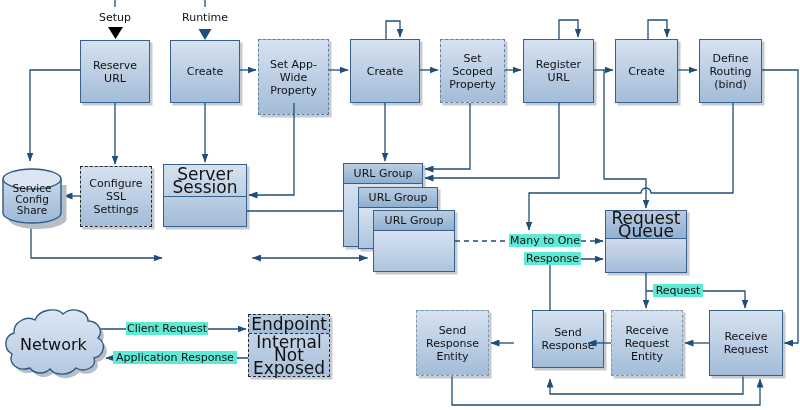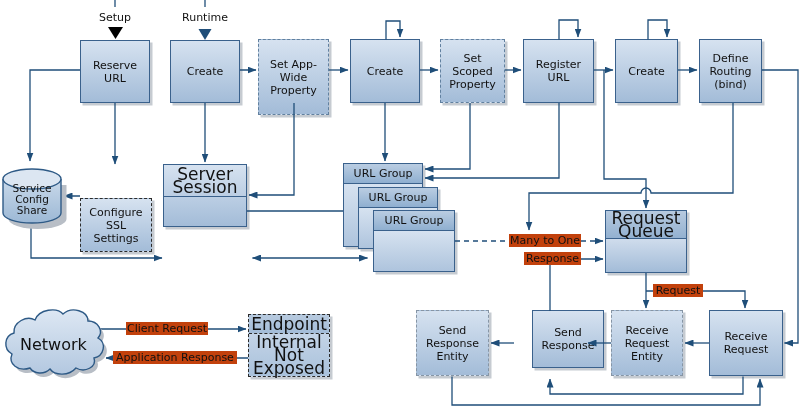--- a/index.html
+++ b/index.html
@@ -1,17 +1,17 @@
 <!DOCTYPE html>
 <html><head>
 <meta charset="utf-8">
 <style>
   html,body{margin:0;padding:0;background:#fff;}
   #canvas{position:relative;width:800px;height:410px;background:#fff;overflow:hidden;
-          font-family:"DejaVu Sans",sans-serif;color:#111;border-radius:18px;}
+          font-family:"DejaVu Sans",sans-serif;color:#111;}
   .box{position:absolute;box-sizing:border-box;border:1.4px solid #3a618c;
        background:linear-gradient(#d6e2f0,#a3bcd8);
        box-shadow:2.5px 2.5px 0 #c6cbd1;
        font-size:11px;line-height:13px;display:flex;align-items:center;justify-content:center;
        text-align:center;padding:2px;z-index:2;}
   .dashed-blue{border:1.4px dashed #61809f;}
   .dashed-black{border:1.6px dashed #2b2b2b;}
   .dashed-gray{border:1.5px dashed #8695a5;}
   .dotted{border:1.1px dashed #93a9bf;}
   .stackbox{position:absolute;box-sizing:border-box;border:1.3px solid #3a618c;
@@ -25,42 +25,42 @@
        font-size:17px;line-height:13px;text-align:center;}
   .secbox .top{box-sizing:border-box;border-bottom:1.2px solid #3a618c;
        display:flex;align-items:center;justify-content:center;}
   .secbox .bottom{flex:1;}
   #server-session{background:linear-gradient(#d6e2f0,#a3bcd8);}
   #request-queue .top{flex:0 0 28px;background:linear-gradient(#b7cadf,#93b1d1);}
   #request-queue .bottom{background:linear-gradient(#cfdcec,#a3bcd8);}
   #endpoint{border:1.6px dashed #2b2b2b;background:linear-gradient(#cfdcec,#a9c1db);}
   #endpoint .top{flex:0 0 19px;border-bottom:1.3px dashed #2b2b2b;background:linear-gradient(#b7cadf,#a3bcd8);}
   .lbl{position:absolute;font-size:11px;line-height:13px;text-align:center;z-index:4;color:#111;}
-  .lbl.bg{background:#c2410c;}
+  .lbl.bg{background:#5eead4;}
   #connectors{position:absolute;left:0;top:0;z-index:3;pointer-events:none;}
   .shapetext{position:absolute;z-index:4;text-align:center;font-size:10.5px;line-height:11px;}
 </style>
 </head>
 <body>
 
 <div id="canvas">
 
   <div class="lbl" style="left:92px;top:11px;width:46px;">Setup</div>
   <div class="lbl" style="left:179px;top:11px;width:52px;">Runtime</div>
 
   <div class="box" style="left:80px;top:40px;width:70px;height:63px;">Reserve URL</div>
   <div class="box" style="left:170px;top:40px;width:70px;height:63px;">Create</div>
   <div class="box dashed-blue" style="left:258px;top:39px;width:71px;height:76px;">Set App-Wide Property</div>
   <div class="box" style="left:350px;top:39px;width:70px;height:64px;">Create</div>
   <div class="box dashed-blue" style="left:440px;top:39px;width:65px;height:64px;">Set Scoped Property</div>
   <div class="box" style="left:523px;top:39px;width:71px;height:64px;">Register URL</div>
   <div class="box" style="left:615px;top:39px;width:63px;height:64px;">Create</div>
   <div class="box" style="left:699px;top:39px;width:63px;height:64px;">Define Routing (bind)</div>
 
-  <div class="box dashed-black" style="left:80px;top:166px;width:72px;height:54px;margin-top:32px;">Configure SSL Settings</div>
+  <div class="box dashed-black" style="left:80px;top:166px;width:72px;height:61px;">Configure SSL Settings</div>
 
   <div class="secbox" id="server-session" style="left:163px;top:164px;width:84px;height:63px;">
     <div class="top" style="flex:0 0 32px;">Server Session</div>
     <div class="bottom"></div>
   </div>
 
 
   <div class="stackbox" style="left:343px;top:163px;width:80px;height:84px;">
     <div class="bar">URL Group</div>
     <div class="body"></div>

